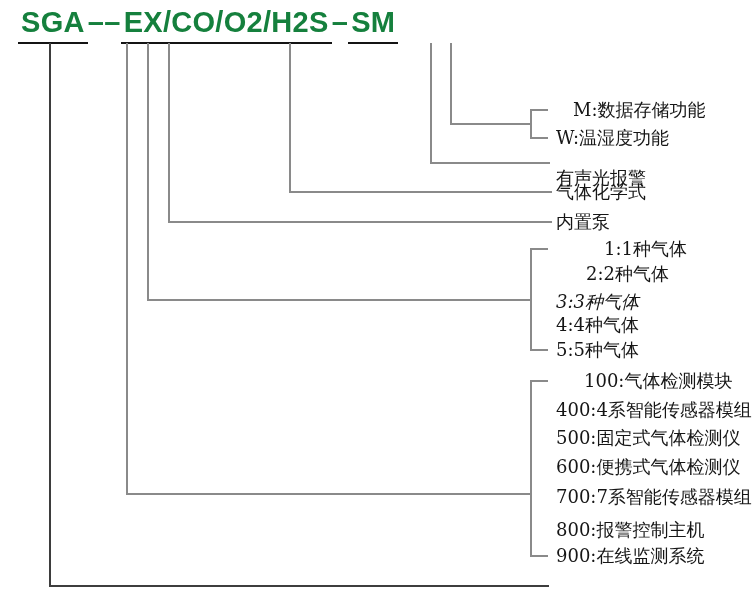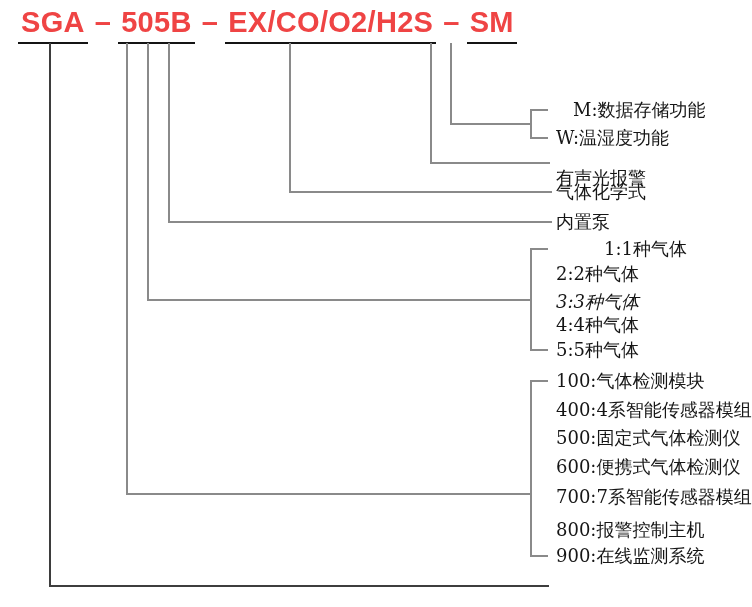--- a/index.html
+++ b/index.html
@@ -15,24 +15,23 @@
     overflow: hidden;
     font-family: "Liberation Sans", sans-serif;
   }
   
   #title-row {
     position: absolute;
     left: 18px;
     top: 6px;
     display: flex;
     align-items: baseline;
-    gap: 7px;
     font-weight: bold;
     font-size: 29px;
-    color: #ef4444;
+    color: #15803d;
     letter-spacing: 0.3px;
     white-space: nowrap;
   }
   .seg {
     border-bottom: 2px solid #141414;
     padding: 0 3px 3px 3px;
   }
   .dash {
     padding-bottom: 3px;
   }
@@ -56,21 +55,20 @@
   }
 </style>
 </head>
 <body>
 
 <div id="stage">
 
   <div id="title-row">
     <span class="seg">SGA</span>
     <span class="dash">–</span>
-    <span class="seg">505B</span>
     <span class="dash">–</span>
     <span class="seg">EX/CO/O2/H2S</span>
     <span class="dash">–</span>
     <span class="seg">SM</span>
   </div>
 
   <div class="ln dark" style="left:49px; top:43px; width:2px; height:544px;"></div>
   <div class="ln dark" style="left:49px; top:585px; width:500px; height:2px;"></div>
 
   <div class="ln" style="left:126px; top:43px; width:2px; height:452px;"></div>
@@ -103,26 +101,26 @@
   <div class="ln" style="left:530px; top:380px; width:18px; height:2px;"></div>
   <div class="ln" style="left:530px; top:555px; width:18px; height:2px;"></div>
 
   <div class="lbl" style="top:100px;margin-left:17px;">M:数据存储功能</div>
   <div class="lbl" style="top:128px;">W:温湿度功能</div>
   <div class="lbl" style="top:153px;margin-top:15px;">有声光报警</div>
   <div class="lbl" style="top:182px;">气体化学式</div>
   <div class="lbl" style="top:212px;">内置泵</div>
 
   <div class="lbl" style="top:239px;margin-left:48px;">1:1种气体</div>
-  <div class="lbl" style="top:264px;">2:2种气体</div>
+  <div class="lbl" style="top:264px;margin-left:30px;">2:2种气体</div>
   <div class="lbl" style="top:292px;font-style:italic;">3:3种气体</div>
   <div class="lbl" style="top:315px;">4:4种气体</div>
   <div class="lbl" style="top:340px;">5:5种气体</div>
 
-  <div class="lbl" style="top:371px;">100:气体检测模块</div>
+  <div class="lbl" style="top:371px;margin-left:28px;">100:气体检测模块</div>
   <div class="lbl" style="top:400px;">400:4系智能传感器模组</div>
   <div class="lbl" style="top:428px;">500:固定式气体检测仪</div>
   <div class="lbl" style="top:457px;">600:便携式气体检测仪</div>
   <div class="lbl" style="top:487px;">700:7系智能传感器模组</div>
   <div class="lbl" style="top:520px;">800:报警控制主机</div>
   <div class="lbl" style="top:546px;">900:在线监测系统</div>
 
 
 </div>
 

